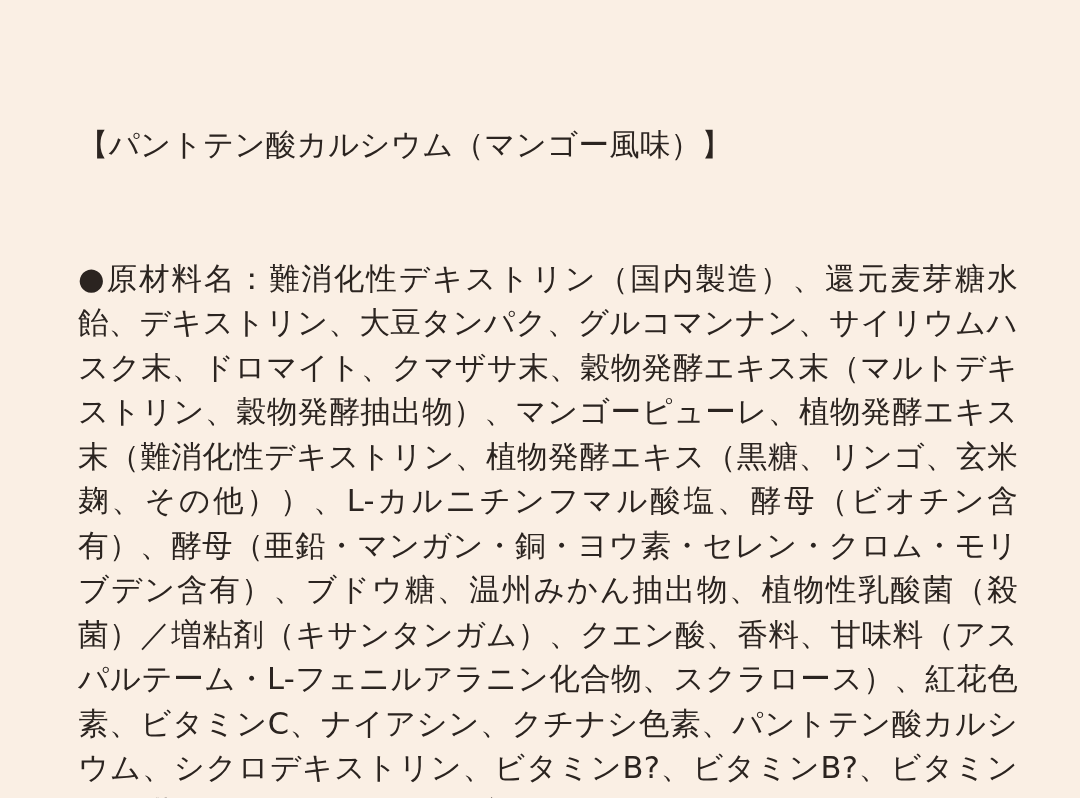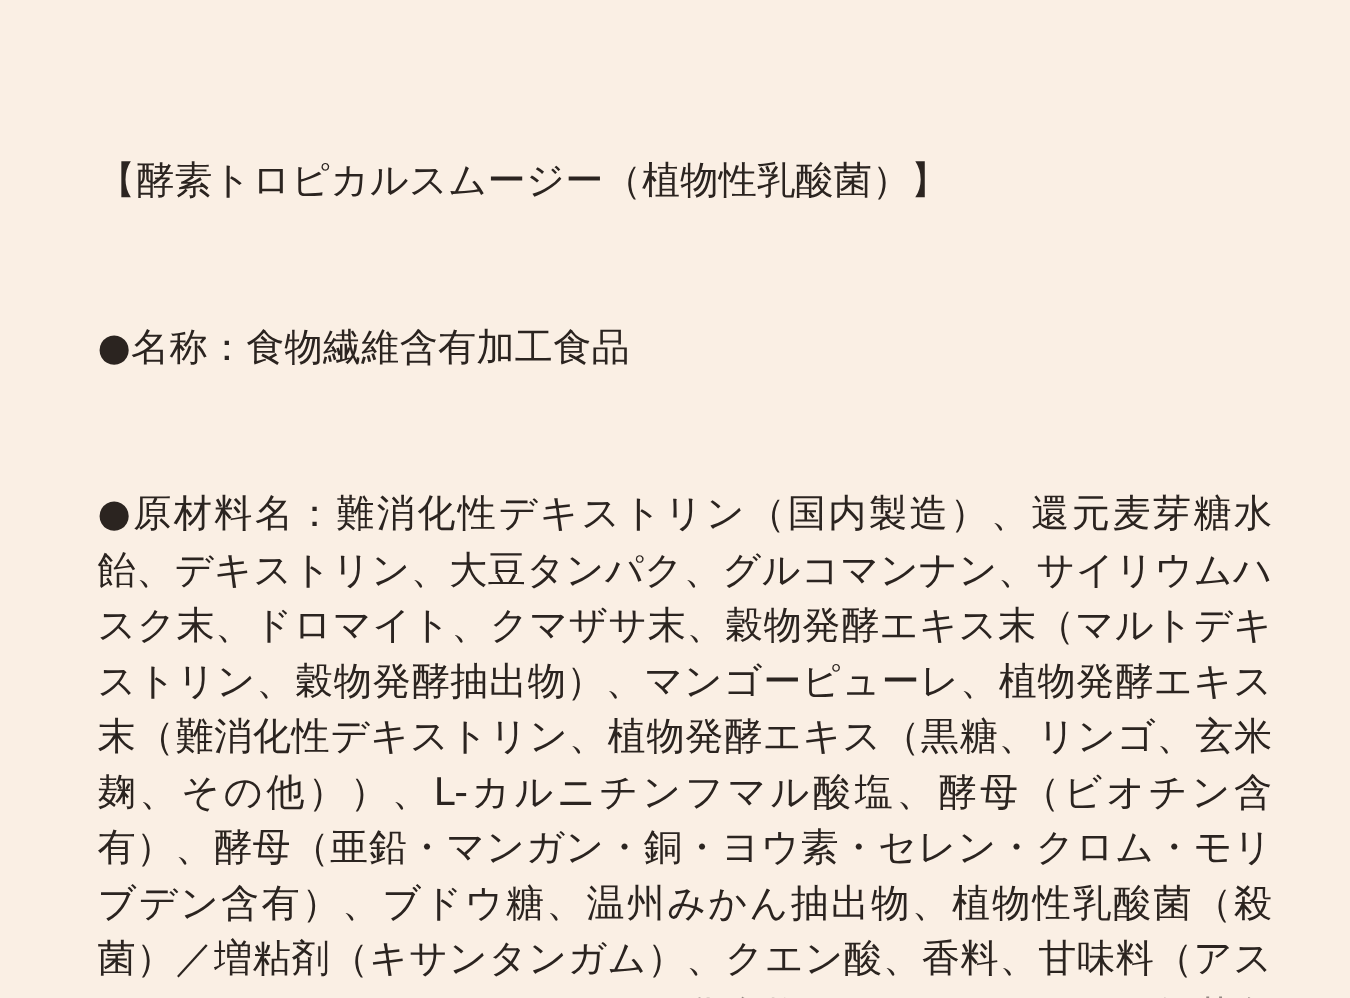--- a/index.html
+++ b/index.html
@@ -38,17 +38,16 @@
   }
   .block-ingredients {
     display: block;
   }
 </style>
 </head>
 <body>
 
 <div class="page">
   <div class="label-body">
-    <span class="line-title">【酵素トロピカルスムージー（植物性乳酸菌）】</span>
-    <span class="line-name">●名称：食物繊維含有加工食品</span>
+    <span class="line-title">【パントテン酸カルシウム（マンゴー風味）】</span>
     <span class="block-ingredients">●原材料名：難消化性デキストリン（国内製造）、還元麦芽糖水飴、デキストリン、大豆タンパク、グルコマンナン、サイリウムハスク末、ドロマイト、クマザサ末、穀物発酵エキス末（マルトデキストリン、穀物発酵抽出物）、マンゴーピューレ、植物発酵エキス末（難消化性デキストリン、植物発酵エキス（黒糖、リンゴ、玄米麹、その他））、L-カルニチンフマル酸塩、酵母（ビオチン含有）、酵母（亜鉛・マンガン・銅・ヨウ素・セレン・クロム・モリブデン含有）、ブドウ糖、温州みかん抽出物、植物性乳酸菌（殺菌）／増粘剤（キサンタンガム）、クエン酸、香料、甘味料（アスパルテーム・L-フェニルアラニン化合物、スクラロース）、紅花色素、ビタミンC、ナイアシン、クチナシ色素、パントテン酸カルシウム、シクロデキストリン、ビタミンB?、ビタミンB?、ビタミンB?、葉酸、ビタミンB??（一部に小麦・大豆・りんご・バナナ・もも・キウイフルーツを含む）</span>
   </div>
 </div>
 
 </body></html>

